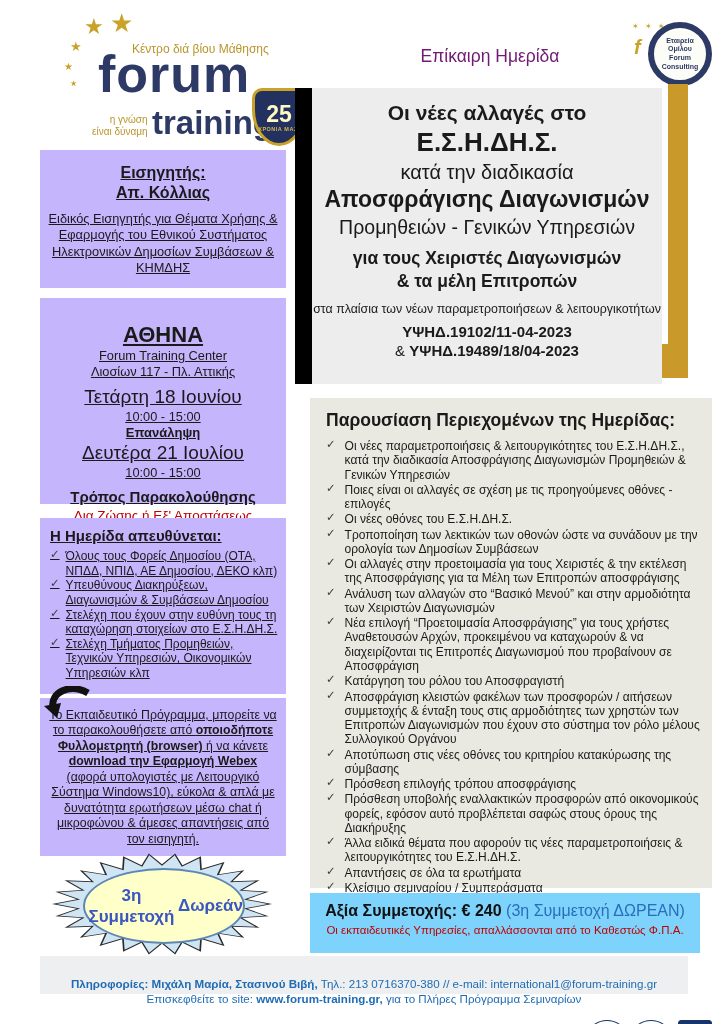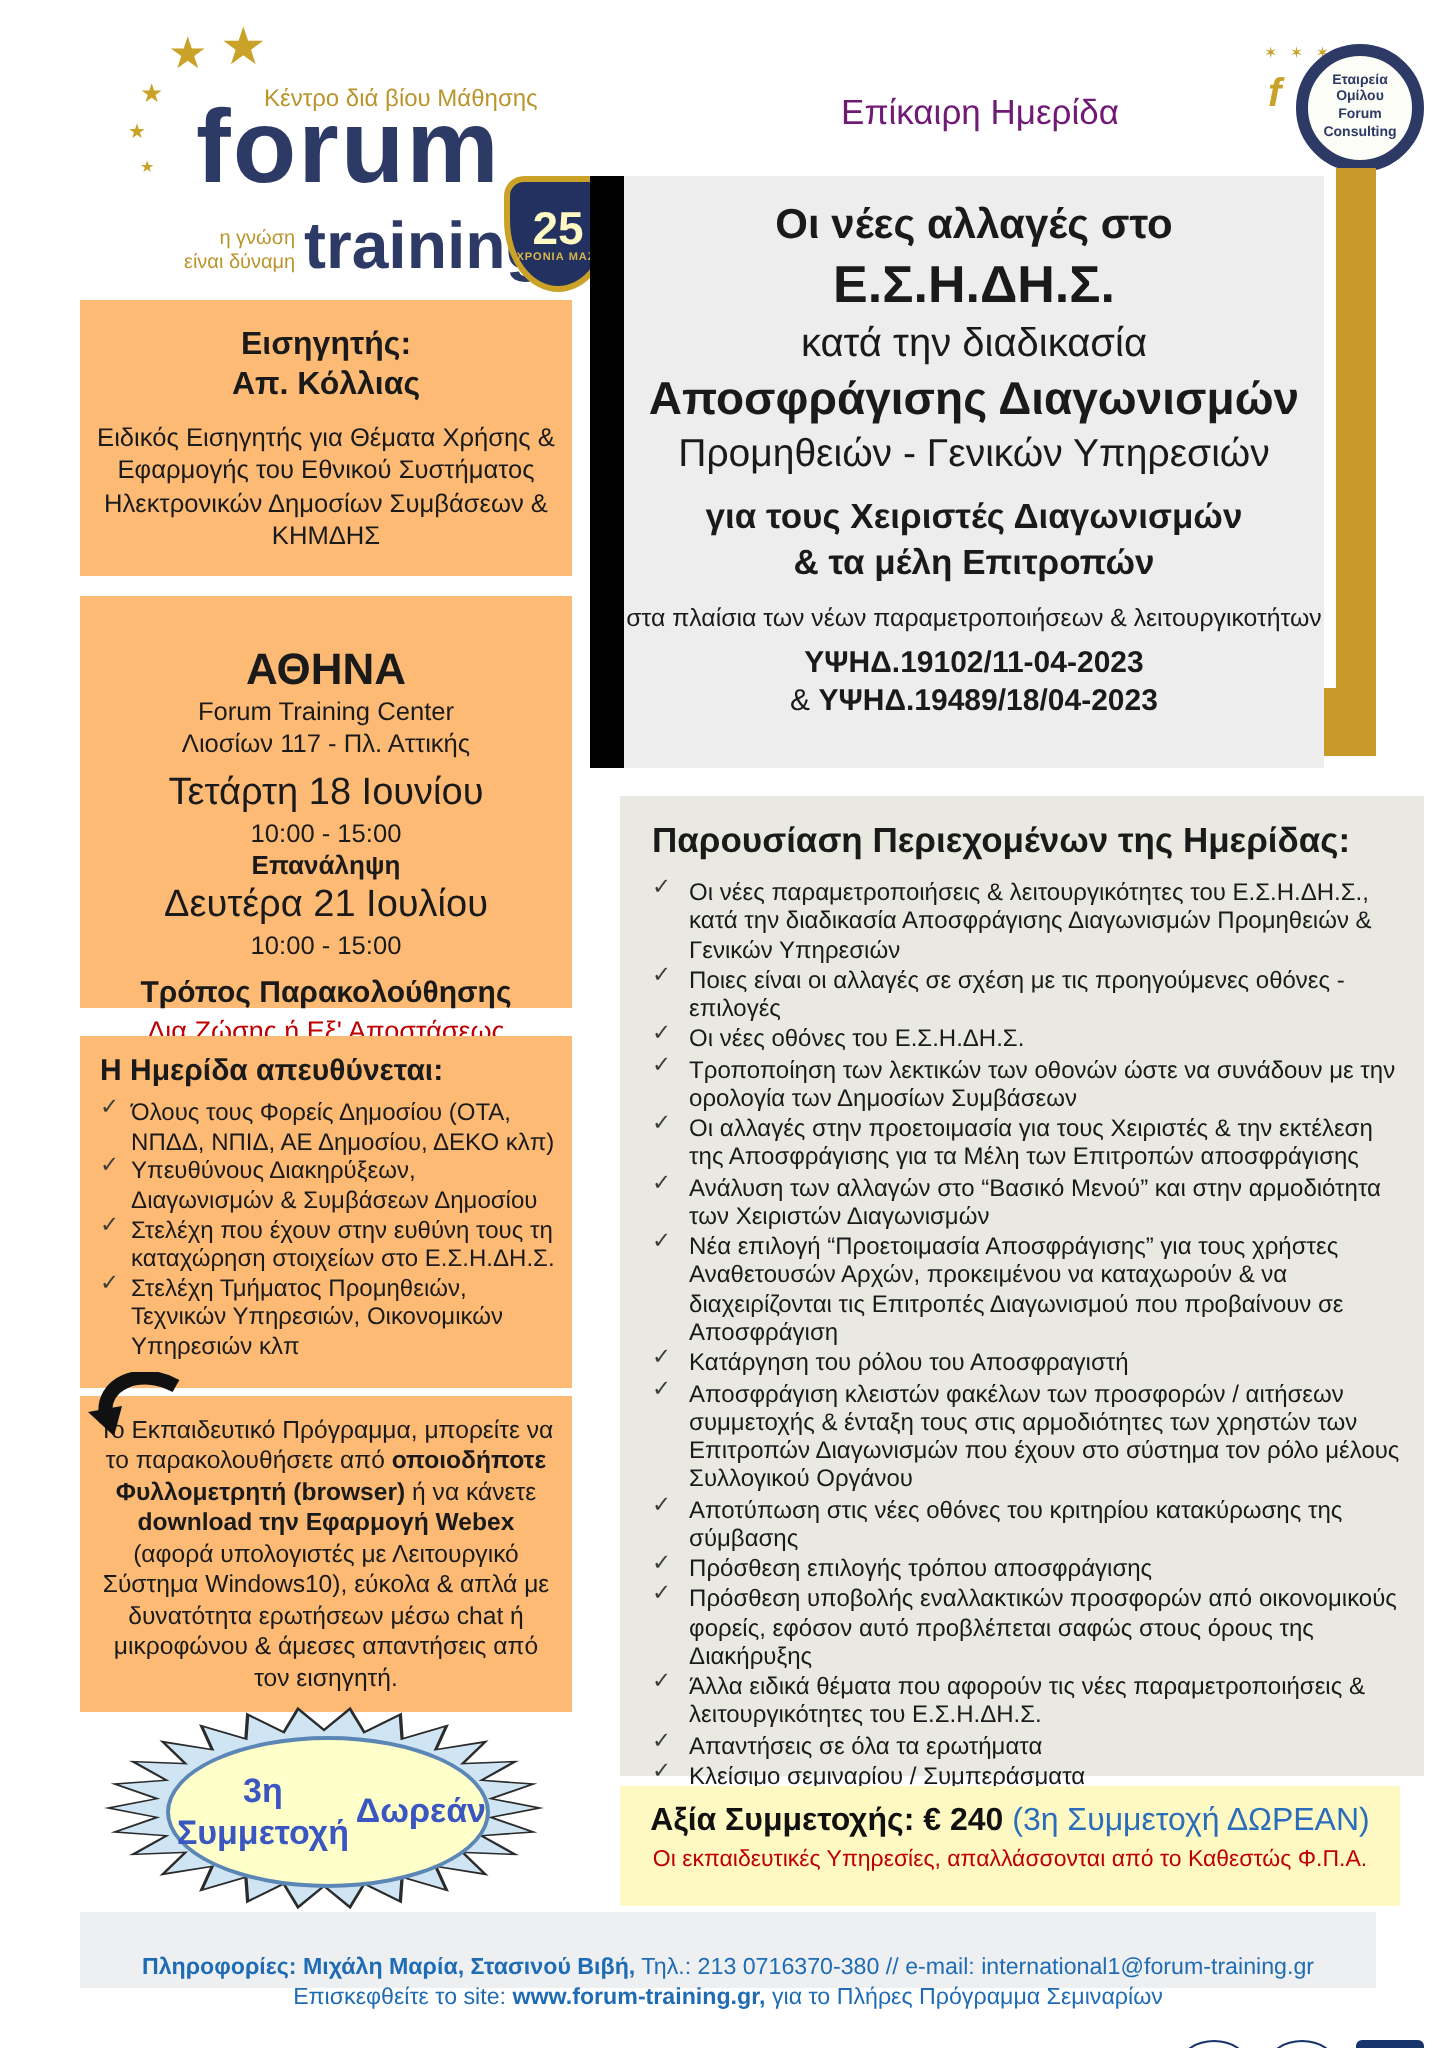--- a/index.html
+++ b/index.html
@@ -42,21 +42,21 @@
   .t-line2{font-size:26px;font-weight:bold;line-height:1.3;}
   .t-line3{font-size:20px;line-height:1.25;}
   .t-line4{font-size:23px;font-weight:bold;line-height:1.3;}
   .t-line5{font-size:19.5px;line-height:1.3;}
   .t-line6{font-size:17.5px;font-weight:bold;line-height:1.3;margin-top:7px;}
   .t-line8{font-size:12.4px;line-height:1.3;margin-top:8px;}
   .t-line9{font-size:15px;font-weight:bold;line-height:1.3;margin-top:5px;}
   .t-line10{font-size:15px;line-height:1.3;}
 
   
-  .yellow-box{background:#fdba74;box-sizing:border-box;}
+  .yellow-box{background:#c4b5fd;box-sizing:border-box;text-decoration:underline;}
   .speaker-box{left:40px;top:150px;width:246px;height:138px;padding-top:13px;}
   .speaker-label,.speaker-name{font-size:16px;font-weight:bold;line-height:1.25;}
   .speaker-desc{font-size:12.8px;line-height:1.28;margin-top:8px;padding:0 6px;}
   .venue-box{left:40px;top:298px;width:246px;height:206px;padding-top:24px;}
   .venue-city{font-size:22px;font-weight:bold;line-height:1.2;}
   .venue-line{font-size:12.8px;line-height:1.25;}
   .venue-date{font-size:19px;line-height:1.25;margin-top:5px;}
   .venue-repeat{font-size:13px;font-weight:bold;line-height:1.25;}
   .venue-mode-label{font-size:15px;font-weight:bold;margin-top:7px;line-height:1.25;}
   .venue-mode-value{font-size:13.5px;color:#c00000;line-height:1.3;}
@@ -78,21 +78,21 @@
   .sb-blue{background:#cfe5f4;}
   .sb-ellipse{position:absolute;left:31px;top:15px;width:158px;height:72px;background:#ffffc9;
     border:2px solid #5c86b5;border-radius:50%;display:flex;flex-direction:row;align-items:center;justify-content:center;text-align:center;}
   .sb-text{color:#3a56c0;font-size:17px;font-weight:bold;line-height:1.25;}
 
   
   .agenda-box{left:310px;top:398px;width:402px;height:490px;background:#e9e9e1;box-sizing:border-box;padding:12px 12px 0 16px;}
   .agenda-heading{font-size:17.5px;font-weight:bold;margin-bottom:8px;}
   .agenda-box .chk-row{font-size:12px;line-height:1.19;margin-bottom:1px;}
   .agenda-box .chk{margin-right:9px;}
-  .price-box{left:310px;top:893px;width:390px;height:60px;background:#fef9c3;box-sizing:border-box;padding-top:9px;}
+  .price-box{left:310px;top:893px;width:390px;height:60px;background:#7dd3fc;box-sizing:border-box;padding-top:9px;}
   .price-line{font-size:16px;}
   .price-label,.price-amount{font-weight:bold;color:#111;}
   .price-note{color:#2a6ebb;}
   .price-vat{font-size:11.5px;color:#c00000;margin-top:4px;}
 
   
   .footer-strip{left:40px;top:956px;width:648px;height:38px;background:#edeff0;box-sizing:border-box;padding-top:20px;}
   .footer-line{font-size:11.6px;color:#1f6cb5;line-height:1.3;}
   .iso-badges{left:588px;top:972px;display:flex;gap:6px;align-items:flex-start;}
   .iso-badge{width:38px;text-align:center;margin-top:48px;}

